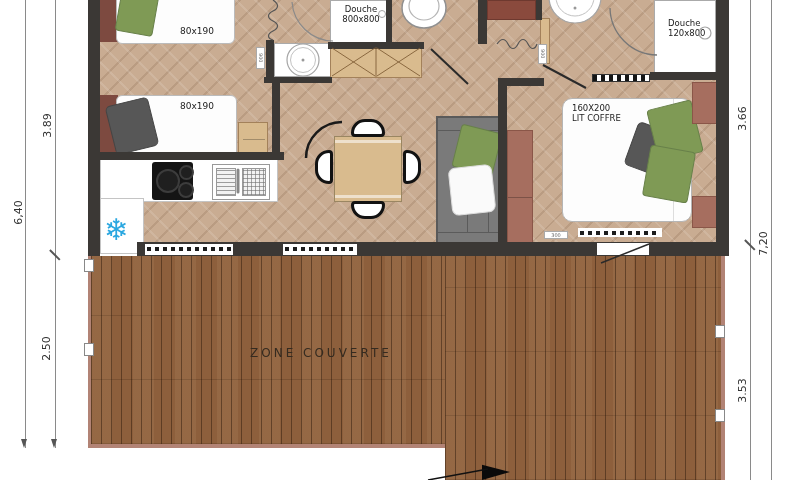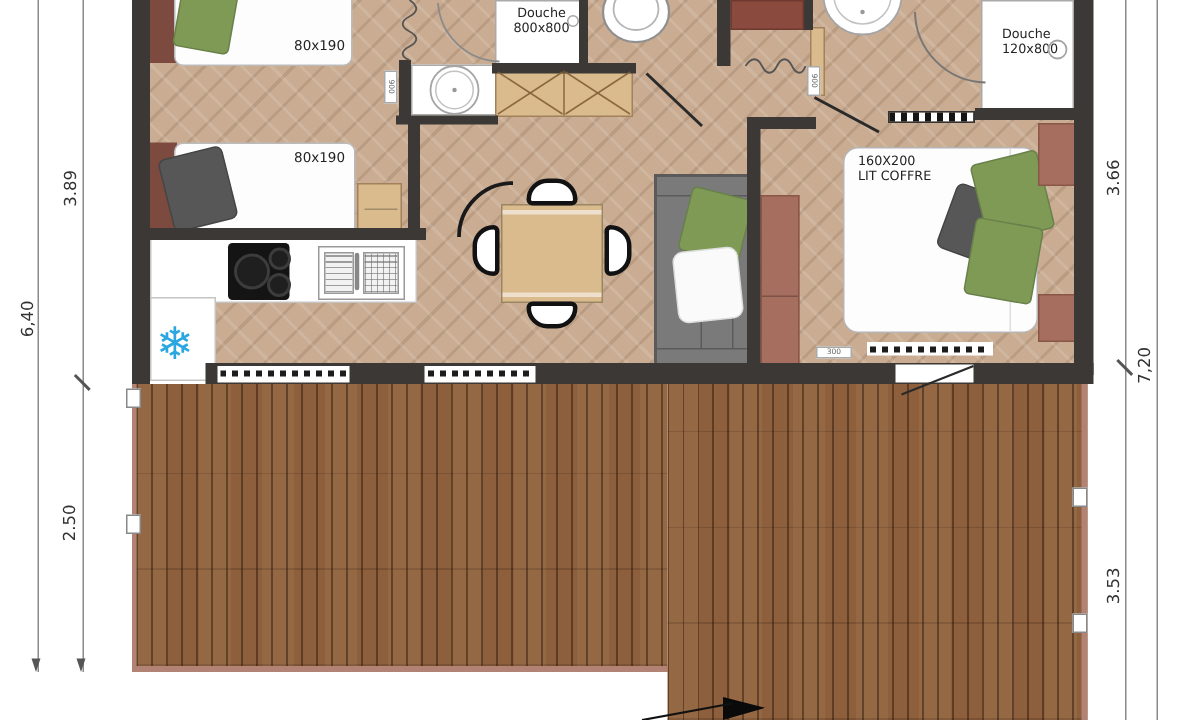--- a/index.html
+++ b/index.html
@@ -13,21 +13,21 @@
   .deck{position:absolute;background-color:#8d5f3c;
     background-image:
       repeating-linear-gradient(90deg, rgba(35,18,6,0.45) 0 1px, transparent 1px 10px),
       repeating-linear-gradient(90deg, rgba(255,225,180,0.07) 0 21px, transparent 21px 42px),
       repeating-linear-gradient(0deg, rgba(35,18,6,0.18) 0 1px, transparent 1px 64px);
     box-sizing:border-box;}
   .dimline{position:absolute;width:1px;background:#8a8a8a;}
   .dim-label{position:absolute;font-size:11px;color:#333;transform:rotate(-90deg);white-space:nowrap;}
   .tick{position:absolute;width:14px;height:1.5px;background:#555;transform:rotate(45deg);}
   .arrow-down{position:absolute;width:0;height:0;border-left:3.5px solid transparent;border-right:3.5px solid transparent;border-top:9px solid #555;}
-  .bed-label{position:absolute;font-size:9px;color:#222;text-align:right;width:50px;}
+  .bed-label{position:absolute;font-size:9px;color:#222;text-align:left;width:50px;}
   .room-label{position:absolute;font-size:8.5px;line-height:9.5px;color:#222;}
   .mattress{position:absolute;background:#fdfdfd;border:1px solid #bbb;border-radius:6px;}
   .headboard{position:absolute;background:#7d4a40;}
   .pillow-green{position:absolute;background:#7f9a55;border:1px solid #68804a;border-radius:4px;}
   .pillow-gray{position:absolute;background:#575757;border:1px solid #454545;border-radius:5px;}
   .pillow-white{position:absolute;background:#fafafa;border:1px solid #ddd;border-radius:7px;}
   .woodfurn{position:absolute;background:#d9bb8e;border:1px solid #a3815a;box-sizing:border-box;}
   .redfurn{position:absolute;background:#a66e5f;border:1px solid #8a5648;box-sizing:border-box;}
   .whitebox{position:absolute;background:#ffffff;border:1px solid #aaa;box-sizing:border-box;}
   .chair{position:absolute;background:#fff;border:3px solid #121212;box-sizing:border-box;}
@@ -49,20 +49,21 @@
 </style>
 </head>
 <body>
 
 <div id="canvas">
 
   <div class="floor" style="left:100px;top:0;width:616px;height:242px;"></div>
 
   <div class="deck" style="left:88px;top:256px;width:357px;height:192px;border-left:3px solid #b28375;border-bottom:4px solid #b28375;"></div>
   <div class="deck" style="left:445px;top:256px;width:280px;height:224px;border-right:4px solid #b28375;"></div>
+  <div id="zone-label" style="left:250px;top:346px;">ZONE COUVERTE</div>
   <div class="post" style="left:84px;top:259px;"></div>
   <div class="post" style="left:84px;top:343px;"></div>
   <div class="post" style="left:715px;top:325px;"></div>
   <div class="post" style="left:715px;top:409px;"></div>
 
   <div class="dimline" style="left:25px;top:0;height:448px;"></div>
   <div class="dimline" style="left:55px;top:0;height:448px;"></div>
   <div class="dimline" style="left:750px;top:0;height:480px;"></div>
   <div class="dimline" style="left:771px;top:0;height:480px;"></div>
   <div class="tick" style="left:48px;top:254px;"></div>

